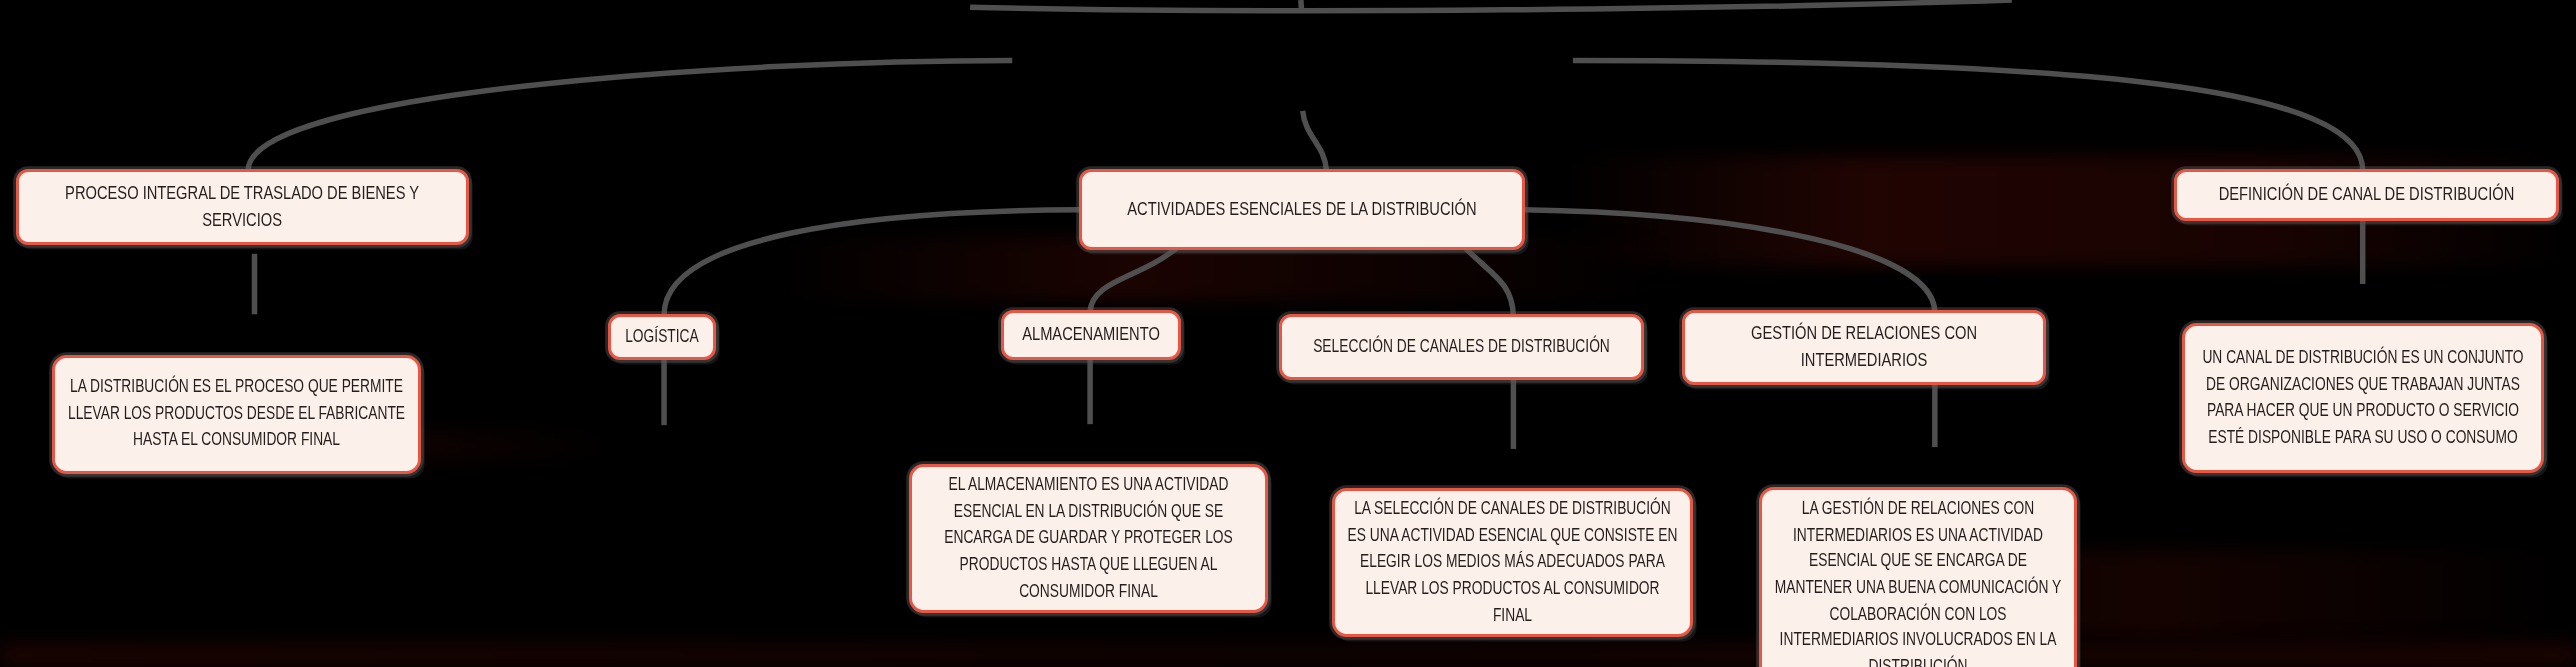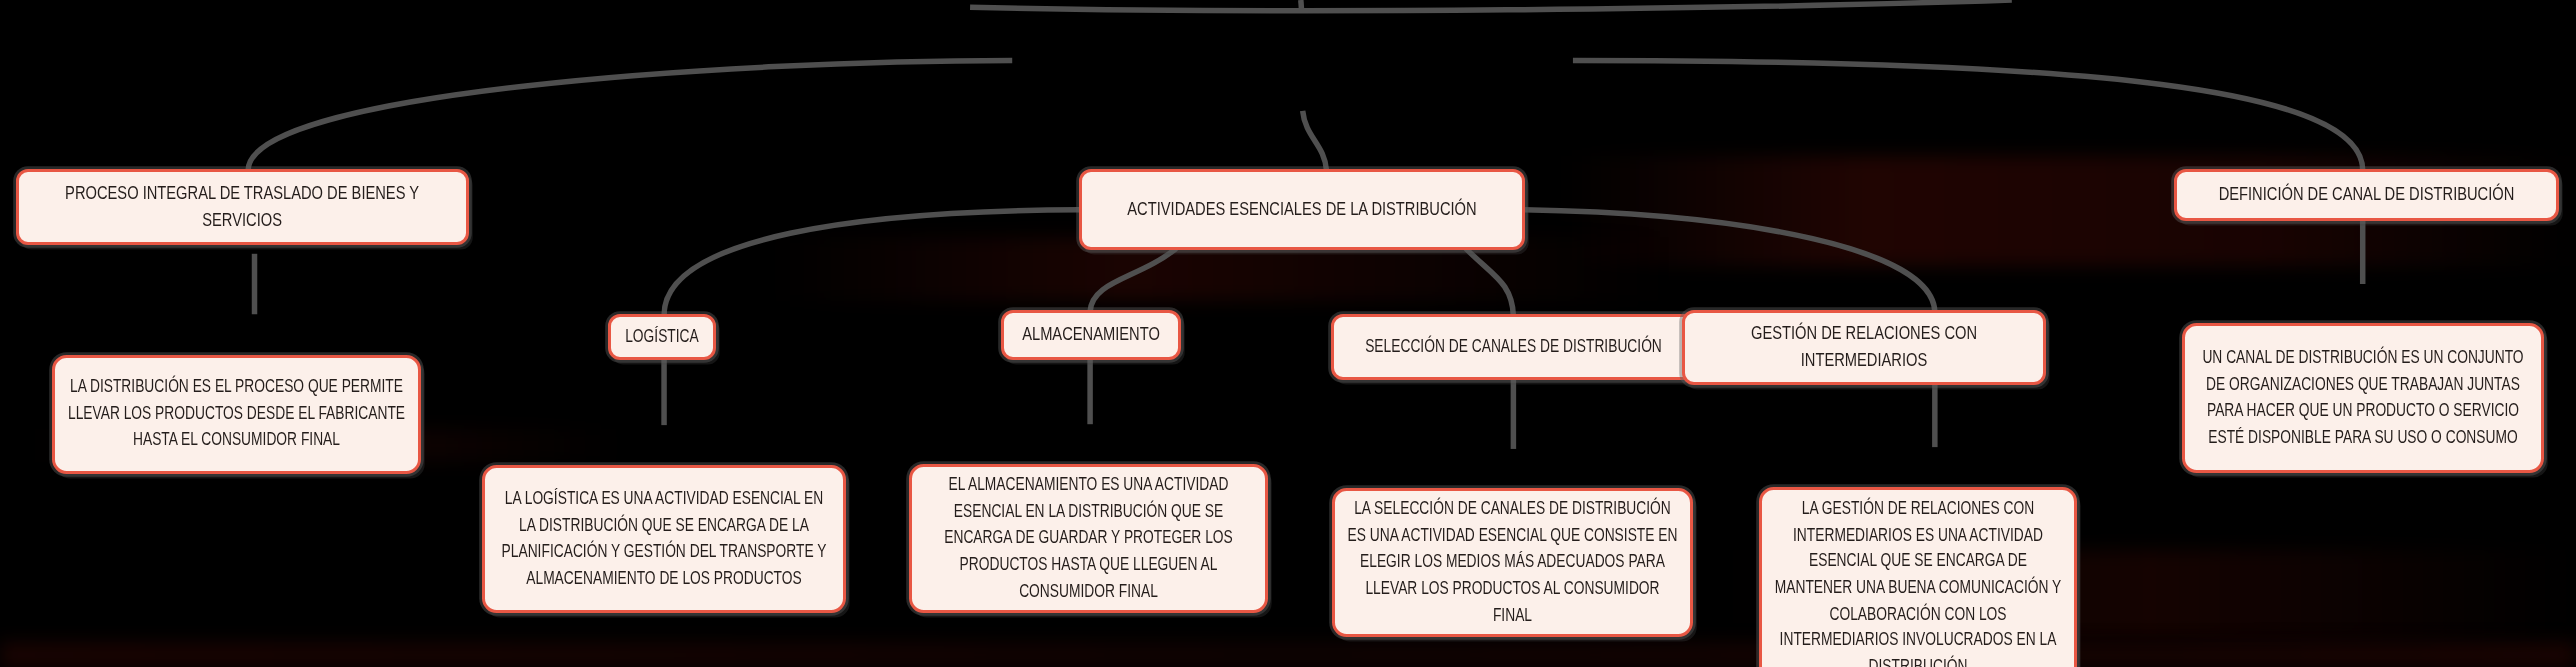--- a/index.html
+++ b/index.html
@@ -68,35 +68,32 @@
   </div>
 
   <div class="node hlabel one-line fs15" style="left:608px;top:314px;width:108px;height:46px;">
     <div class="txt">LOGÍSTICA</div>
   </div>
 
   <div class="node hlabel one-line" style="left:1001px;top:310px;width:180px;height:50px;">
     <div class="txt">ALMACENAMIENTO</div>
   </div>
 
-  <div class="node hlabel one-line fs15" style="left:1331px;top:314px;width:365px;height:66px;">
+  <div class="node hlabel one-line fs15" style="left:1279px;top:314px;width:365px;height:66px;">
     <div class="txt">SELECCIÓN DE CANALES DE DISTRIBUCIÓN</div>
   </div>
 
   <div class="node hlabel" style="left:1682px;top:310px;width:364px;height:75px;">
     <div class="txt">GESTIÓN DE RELACIONES CON INTERMEDIARIOS</div>
   </div>
 
   <div class="node desc" style="left:52px;top:314px;width:369px;height:119px;">
     <div class="txt">LA DISTRIBUCIÓN ES EL PROCESO QUE PERMITE LLEVAR LOS PRODUCTOS DESDE EL FABRICANTE HASTA EL CONSUMIDOR FINAL</div>
   </div>
 
-  <div class="node desc" style="left:482px;top:424px;width:364px;height:148px;">
-    <div class="txt">LA LOGÍSTICA ES UNA ACTIVIDAD ESENCIAL EN LA DISTRIBUCIÓN QUE SE ENCARGA DE LA PLANIFICACIÓN Y GESTIÓN DEL TRANSPORTE Y ALMACENAMIENTO DE LOS PRODUCTOS</div>
-  </div>
 
   <div class="node desc" style="left:909px;top:423px;width:359px;height:149px;">
     <div class="txt">EL ALMACENAMIENTO ES UNA ACTIVIDAD ESENCIAL EN LA DISTRIBUCIÓN QUE SE ENCARGA DE GUARDAR Y PROTEGER LOS PRODUCTOS HASTA QUE LLEGUEN AL CONSUMIDOR FINAL</div>
   </div>
 
   <div class="node desc" style="left:1332px;top:447px;width:361px;height:149px;">
     <div class="txt">LA SELECCIÓN DE CANALES DE DISTRIBUCIÓN ES UNA ACTIVIDAD ESENCIAL QUE CONSISTE EN ELEGIR LOS MEDIOS MÁS ADECUADOS PARA LLEVAR LOS PRODUCTOS AL CONSUMIDOR FINAL</div>
   </div>
 
   <div class="node desc" style="left:1759px;top:446px;width:318px;height:203px;">

